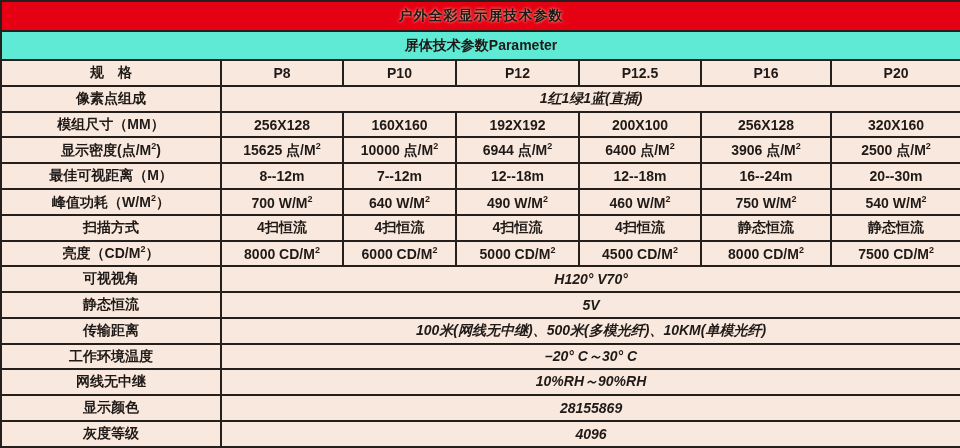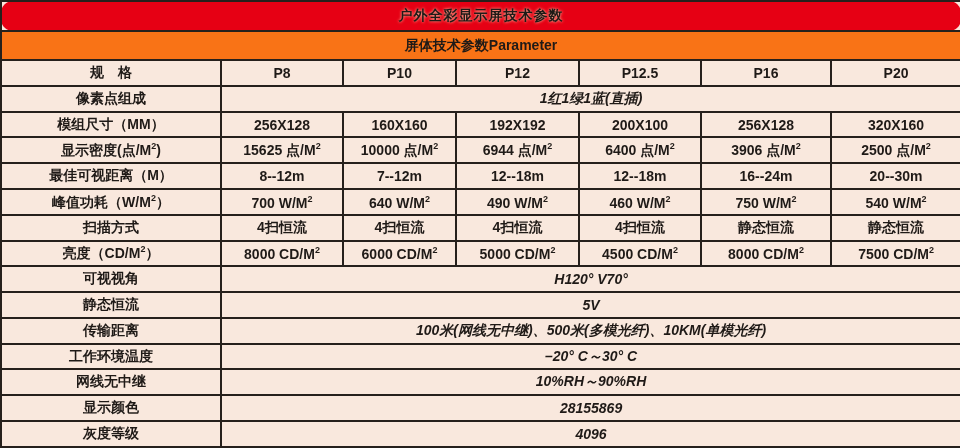--- a/index.html
+++ b/index.html
@@ -25,24 +25,23 @@
     overflow: hidden;
     white-space: nowrap;
   }
   td.title-bar {
     background: #e60014;
     color: #ffe34d;
     font-size: 17px;
     height: 26px;
     letter-spacing: 1px;
     text-shadow: 0 0 3px rgba(255,255,210,0.85);
-    border-radius: 12px;
   }
   td.subtitle-bar {
-    background: #f97316;
+    background: #5eead4;
     color: #241d18;
     font-size: 16px;
     height: 25px;
   }
   tr.data-row td { height: 22px; }
   td.row-label { font-size: 14px; }
   td.merged-cell { padding-right: 58px; font-style: italic; }
   sup { font-size: 9px; }
 </style>
 </head>

